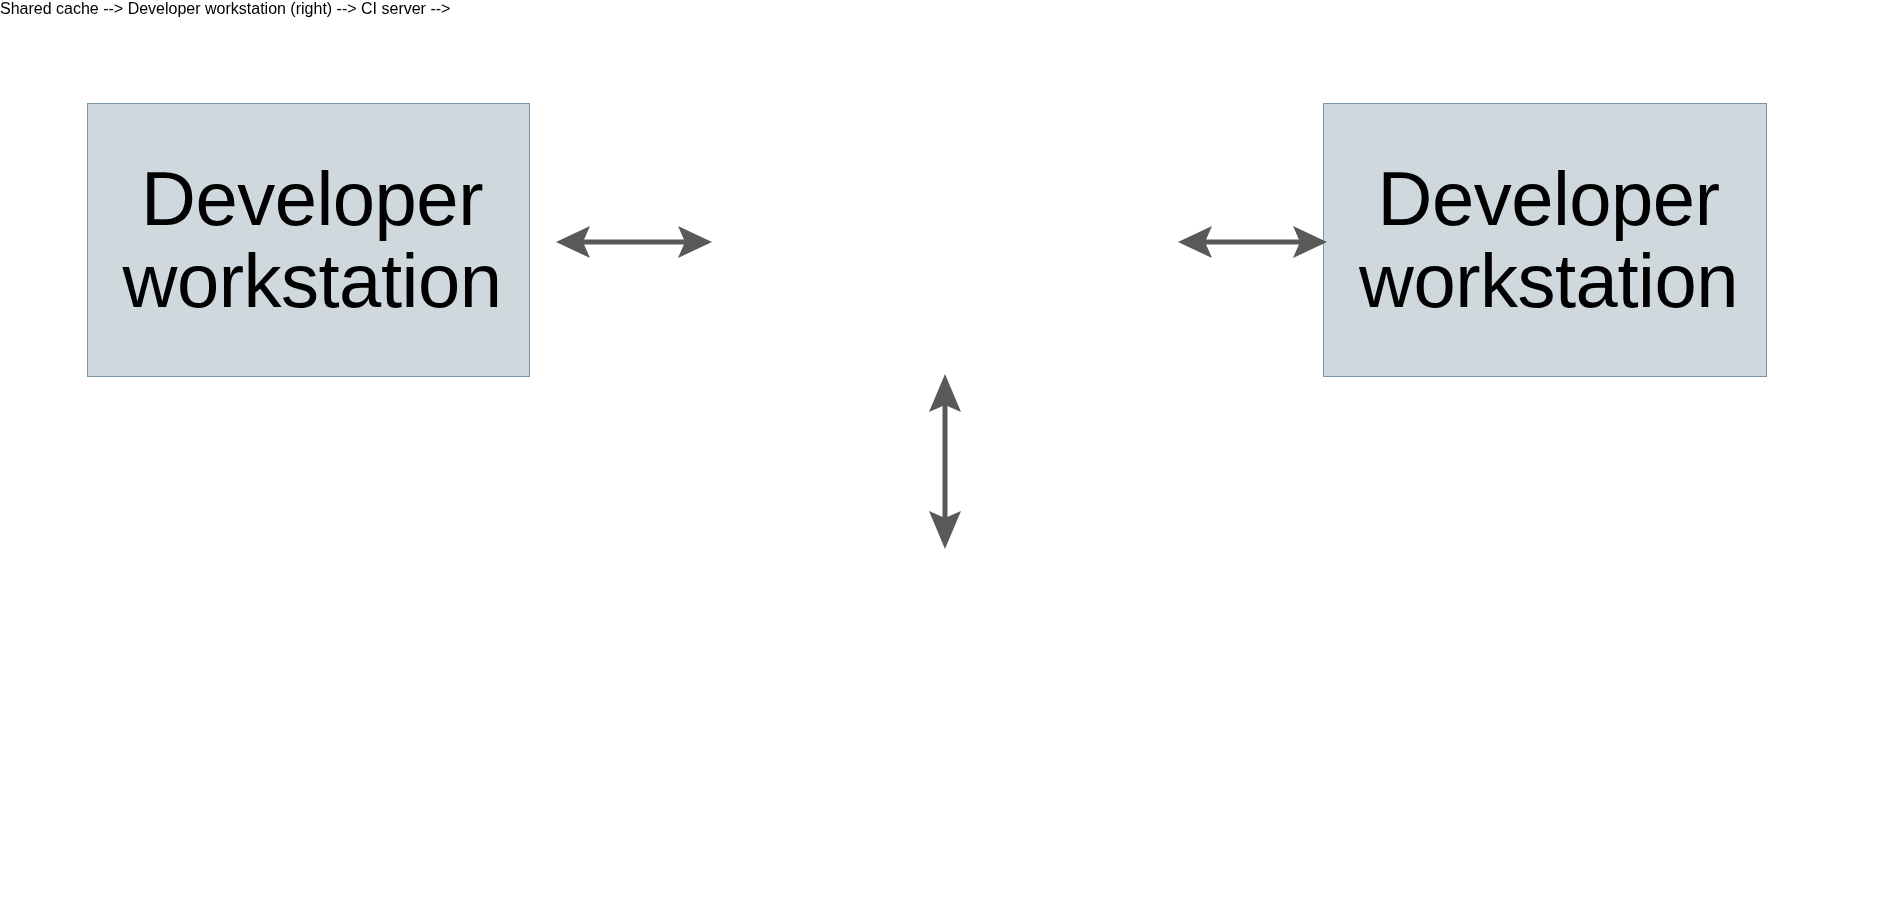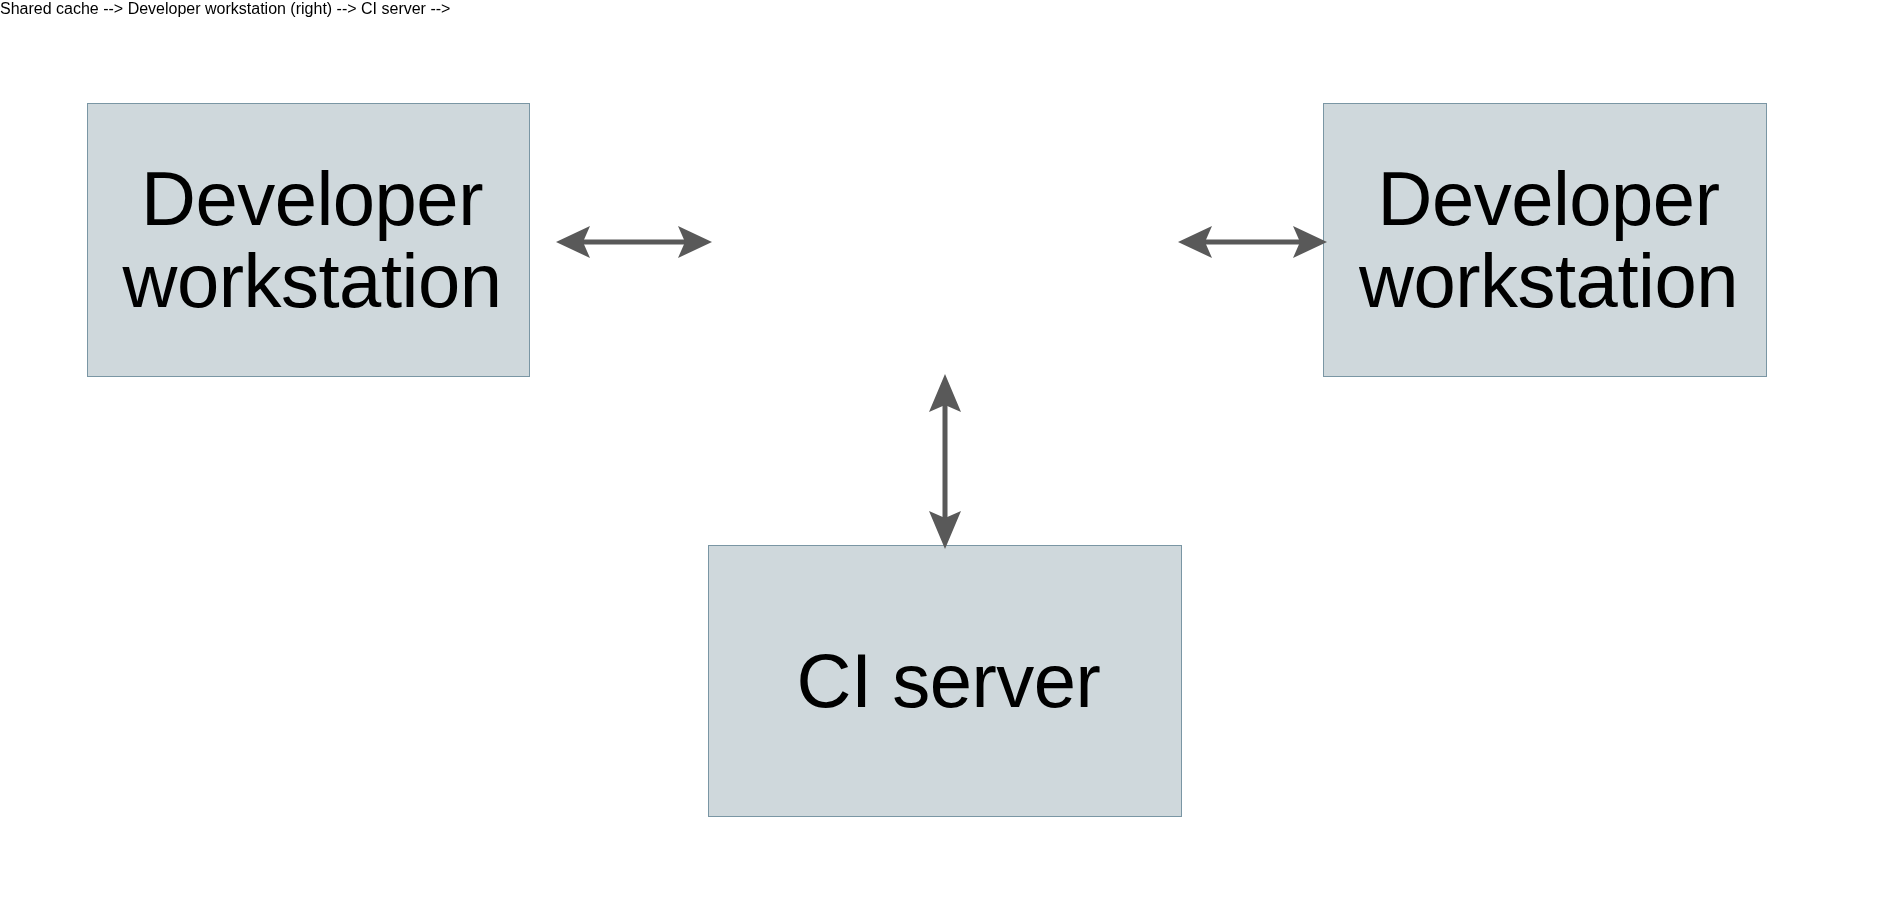--- a/index.html
+++ b/index.html
@@ -66,23 +66,20 @@
     <div class="node-label">Developer
 workstation</div>
   </div>
 
 
   <div class="node" id="node-dev-right">
     <div class="node-label">Developer
 workstation</div>
   </div>
 
-  <div class="node" id="node-ci">
-    <div class="node-label">CI server</div>
-  </div>
 
   
 
     Shared cache --&gt;
   <svg class="edge" id="edge-left-to-shared" viewBox="0 0 156 48" width="156" height="48">
 
     <rect x="26" y="21.5" width="104" height="5" fill="#595959"></rect>
 
     <path d="M 0 24 L 34 8 L 27 24 L 34 40 Z" fill="#595959"></path>
 

